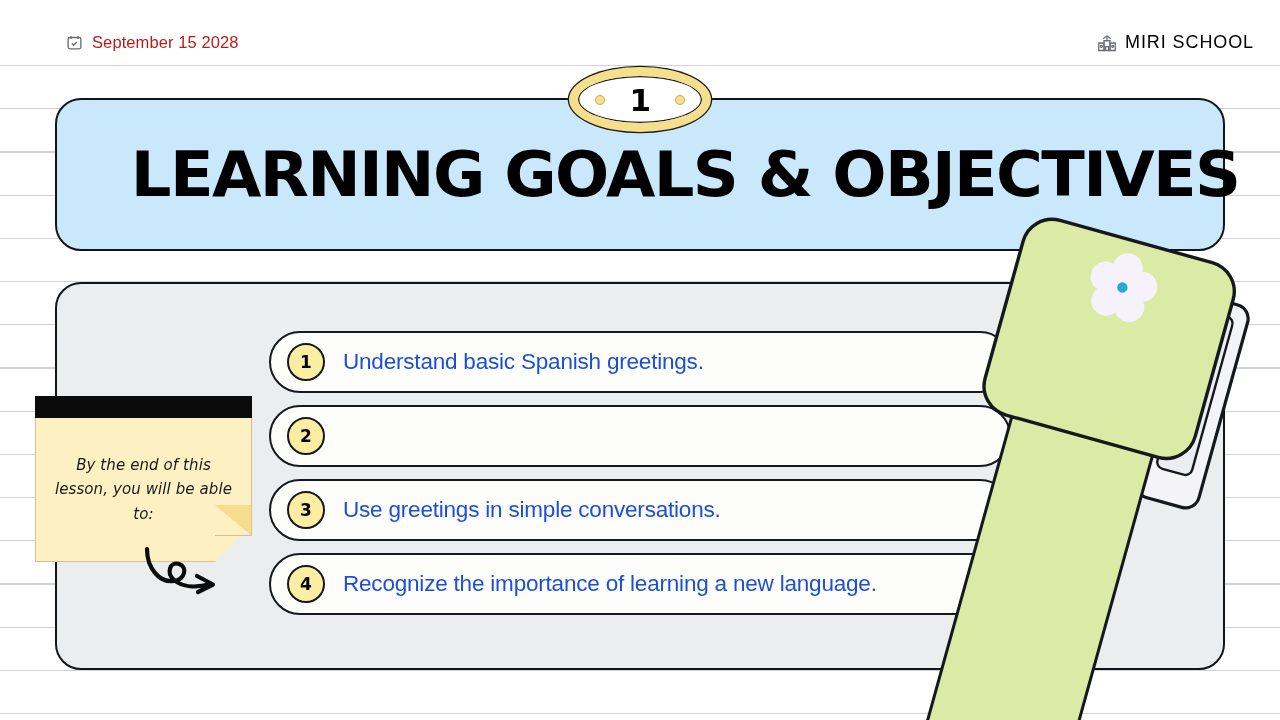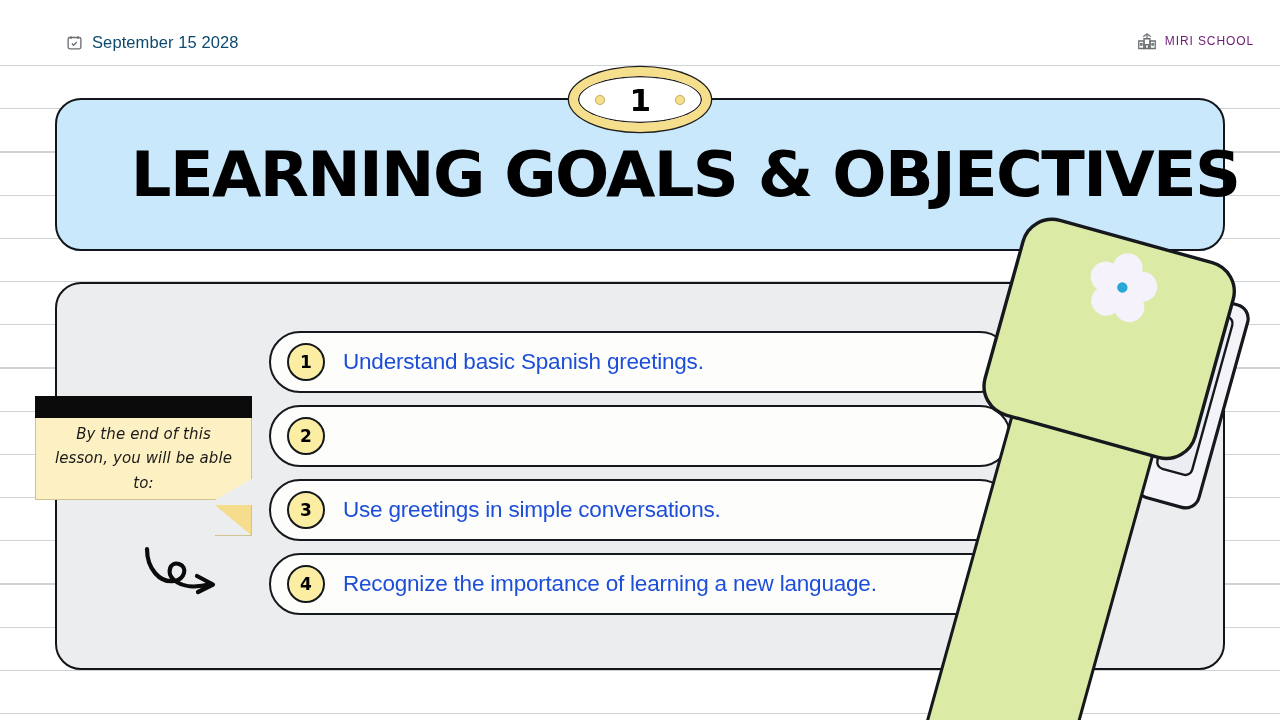--- a/index.html
+++ b/index.html
@@ -30,30 +30,30 @@
   #header {
     position: absolute; left: 0; top: 0;
     width: 1280px; height: 67px;
     z-index: 6;
   }
   #date-group {
     position: absolute; left: 66px; top: 33px;
     display: flex; align-items: center; gap: 9px;
   }
   #date-group .date-text {
-    font-size: 16.5px; color: #0c4a6e; letter-spacing: .1px;
+    font-size: 16.5px; color: #b91c1c; letter-spacing: .1px;
     white-space: nowrap;
   }
   .cal-icon { width: 17px; height: 17px; display: block; }
   #brand-group {
     position: absolute; right: 26px; top: 32px;
     display: flex; align-items: center; gap: 8px;
   }
   #brand-group .brand-text {
-    font-size: 12px; color: #701a75; letter-spacing: .9px;
+    font-size: 18px; color: #000000; letter-spacing: .9px;
     white-space: nowrap;
   }
   .school-icon { width: 20px; height: 18px; display: block; }
 
   
   #title-banner {
     position: absolute; left: 55px; top: 98px;
     width: 1170px; height: 153px;
     background: #c9e8fb;
     border: 2.6px solid #12161a;
@@ -151,21 +151,21 @@
     width: 217px; height: 140px;
     z-index: 8;
   }
   #sticky-note .note-bar {
     position: absolute; left: 0; top: 0;
     width: 100%; height: 22px;
     background: #0b0b0b;
   }
   #sticky-note .note-body {
     position: absolute; left: 0; top: 22px;
-    width: 100%; height: 82px;
+    width: 100%; height: 144px;
     background: #fdf1c4;
     border: 1px solid #cfc38e;
     border-top: none;
     clip-path: polygon(0 0, 100% 0, 100% 74%, 83% 100%, 0 100%);
     display: flex; align-items: center; justify-content: flex-start;
   }
   #sticky-note .note-fold {
     position: absolute; right: 0; bottom: 0;
     width: 37px; height: 31px;
     background: linear-gradient(to bottom left, #f5dd8d 50%, transparent 50.5%);

